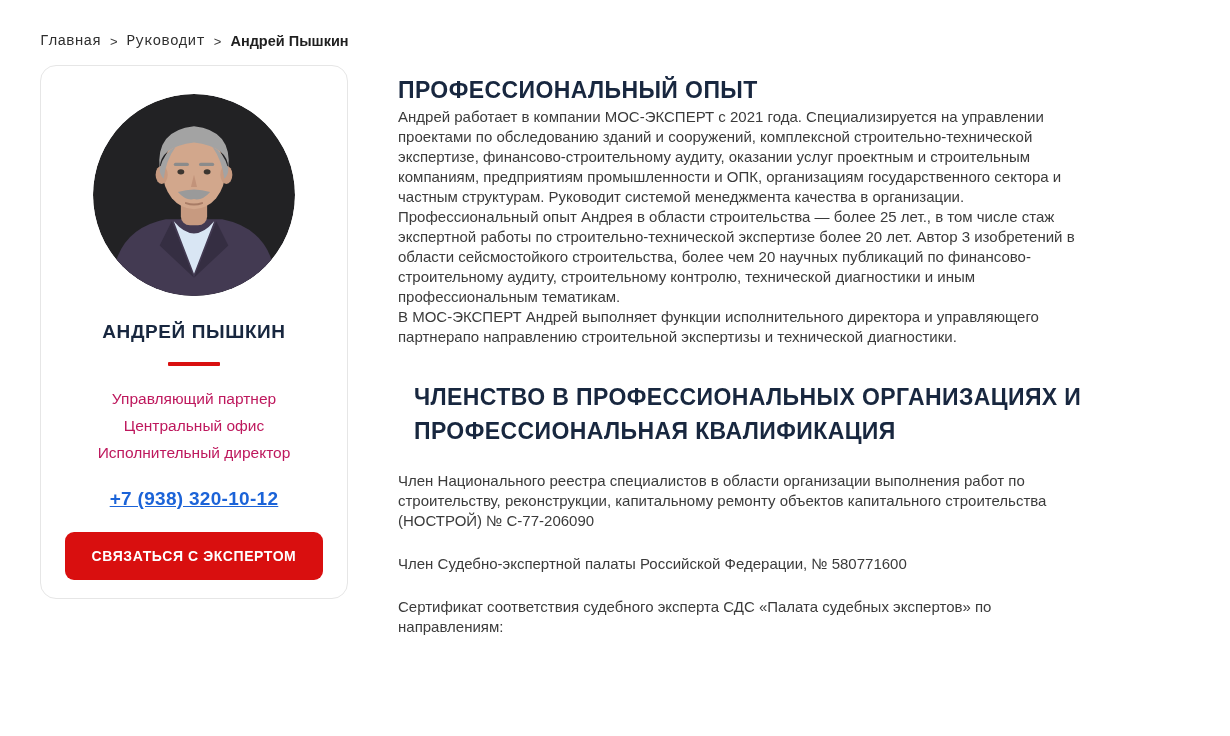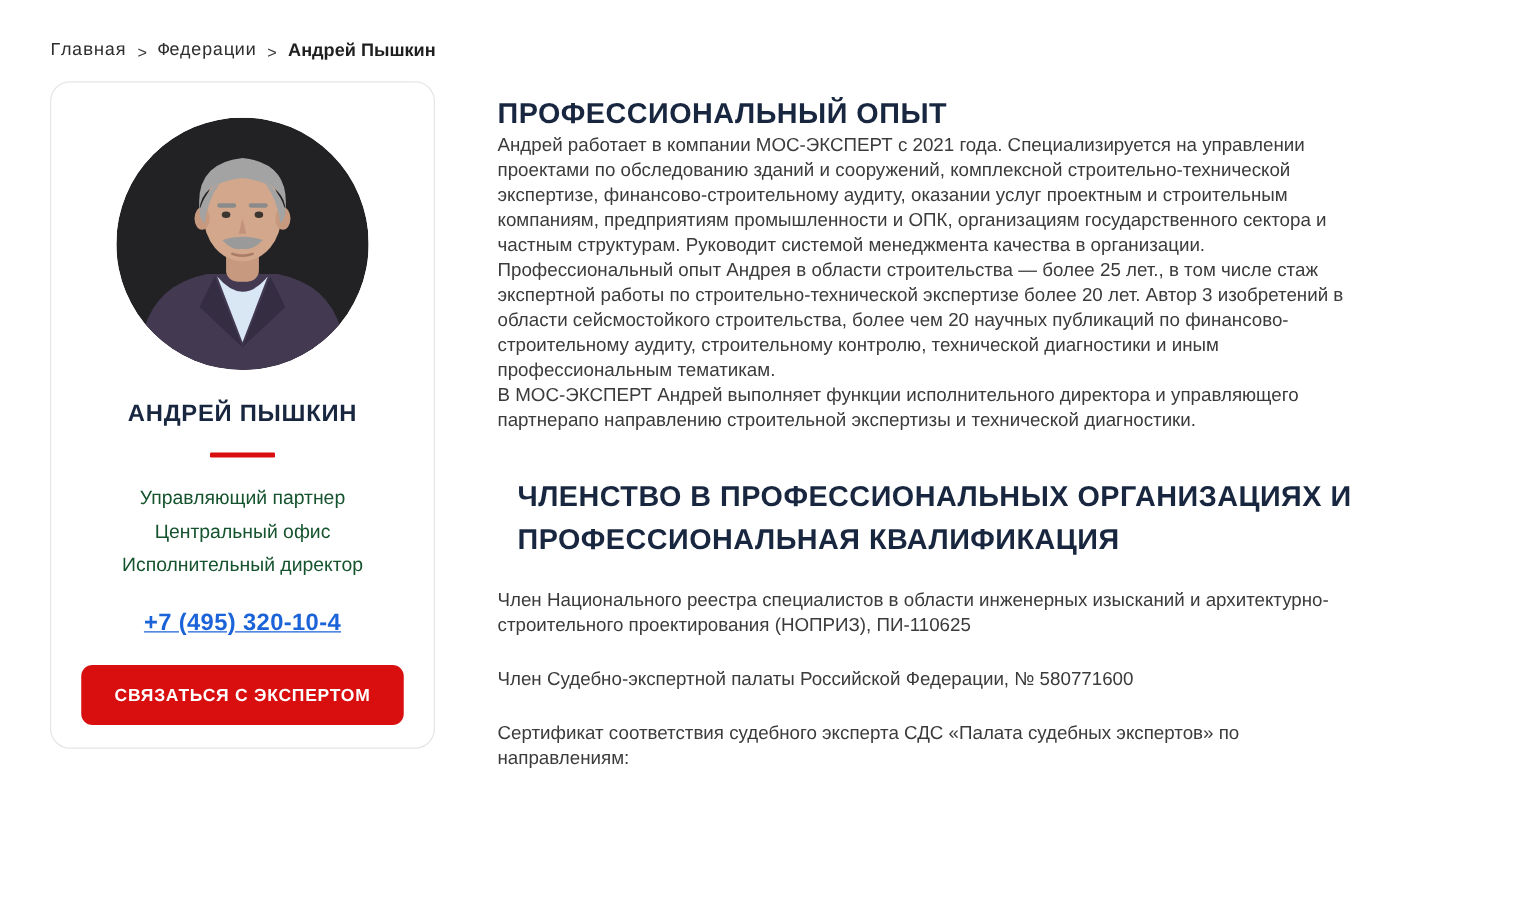--- a/index.html
+++ b/index.html
@@ -43,21 +43,21 @@
   .avatar-wrap svg{display:block;width:100%;height:100%;}
   .card-name{
     margin-top:25px;
     font-size:19px;font-weight:bold;letter-spacing:.6px;
     color:var(--heading-navy);
   }
   .card-divider{
     width:52px;height:4px;background:var(--accent-red);
     margin:19px auto 0 auto;border-radius:1px;
   }
-  .card-roles{margin-top:22px;font-size:15.5px;color:#14532d;}
+  .card-roles{margin-top:22px;font-size:15.5px;color:#be185d;}
   .card-roles div{line-height:22px;margin-bottom:5px;}
   .card-phone{
     display:inline-block;margin-top:19px;
     font-size:19px;font-weight:bold;letter-spacing:.3px;
     color:var(--link-blue);text-decoration:underline;cursor:pointer;
   }
   .contact-btn{
     display:block;width:100%;margin-top:22px;
     background:var(--accent-red);color:#ffffff;
     border:none;border-radius:9px;
@@ -78,21 +78,21 @@
   .membership-title{margin-top:33px;margin-left:16px;}
   .membership-p{margin-top:23px;}
   .cert-block{margin-top:23px;}
 </style>
 </head>
 <body>
 
 <nav class="breadcrumb">
   <a>Главная</a>
   <span class="sep">&gt;</span>
-  <a>Федерации</a>
+  <a>Руководит</a>
   <span class="sep">&gt;</span>
   <span class="current">Андрей Пышкин</span>
 </nav>
 
 <div class="layout">
 
   <aside class="card">
     <div class="avatar-wrap">
       <svg viewBox="0 0 200 200" aria-hidden="true">
         <defs>
@@ -138,36 +138,36 @@
 
     <div class="card-name">АНДРЕЙ ПЫШКИН</div>
     <div class="card-divider"></div>
 
     <div class="card-roles">
       <div>Управляющий партнер</div>
       <div>Центральный офис</div>
       <div>Исполнительный директор</div>
     </div>
 
-    <a class="card-phone">+7 (495) 320-10-4</a>
+    <a class="card-phone">+7 (938) 320-10-12</a>
 
     <button class="contact-btn">СВЯЗАТЬСЯ С ЭКСПЕРТОМ</button>
   </aside>
 
   <main class="content">
 
     <h1>ПРОФЕССИОНАЛЬНЫЙ ОПЫТ</h1>
 
     <p class="experience-paragraph">Андрей работает в компании МОС-ЭКСПЕРТ с 2021 года. Специализируется на управлении проектами по обследованию зданий и сооружений, комплексной строительно-технической экспертизе, финансово-строительному аудиту, оказании услуг проектным и строительным компаниям, предприятиям промышленности и ОПК, организациям государственного сектора и частным структурам. Руководит системой менеджмента качества в организации.
 Профессиональный опыт Андрея в области строительства — более 25 лет., в том числе стаж экспертной работы по строительно-технической экспертизе более 20 лет. Автор 3 изобретений в области сейсмостойкого строительства, более чем 20 научных публикаций по финансово-строительному аудиту, строительному контролю, технической диагностики и иным профессиональным тематикам.
 В МОС-ЭКСПЕРТ Андрей выполняет функции исполнительного директора и управляющего партнерапо направлению строительной экспертизы и технической диагностики.</p>
 
     <h2 class="membership-title">ЧЛЕНСТВО В ПРОФЕССИОНАЛЬНЫХ ОРГАНИЗАЦИЯХ И ПРОФЕССИОНАЛЬНАЯ КВАЛИФИКАЦИЯ</h2>
 
-    <p class="membership-p">Член Национального реестра специалистов в области инженерных изысканий и архитектурно-строительного проектирования (НОПРИЗ), ПИ-110625</p>
+    <p class="membership-p">Член Национального реестра специалистов в области организации выполнения работ по строительству, реконструкции, капитальному ремонту объектов капитального строительства (НОСТРОЙ) № С-77-206090</p>
     <p class="membership-p">Член Судебно-экспертной палаты Российской Федерации, № 580771600</p>
 
     <div class="cert-block">
       <p>Сертификат соответствия судебного эксперта СДС «Палата судебных экспертов» по направлениям:</p>
 
     </div>
 
   </main>
 </div>
 

